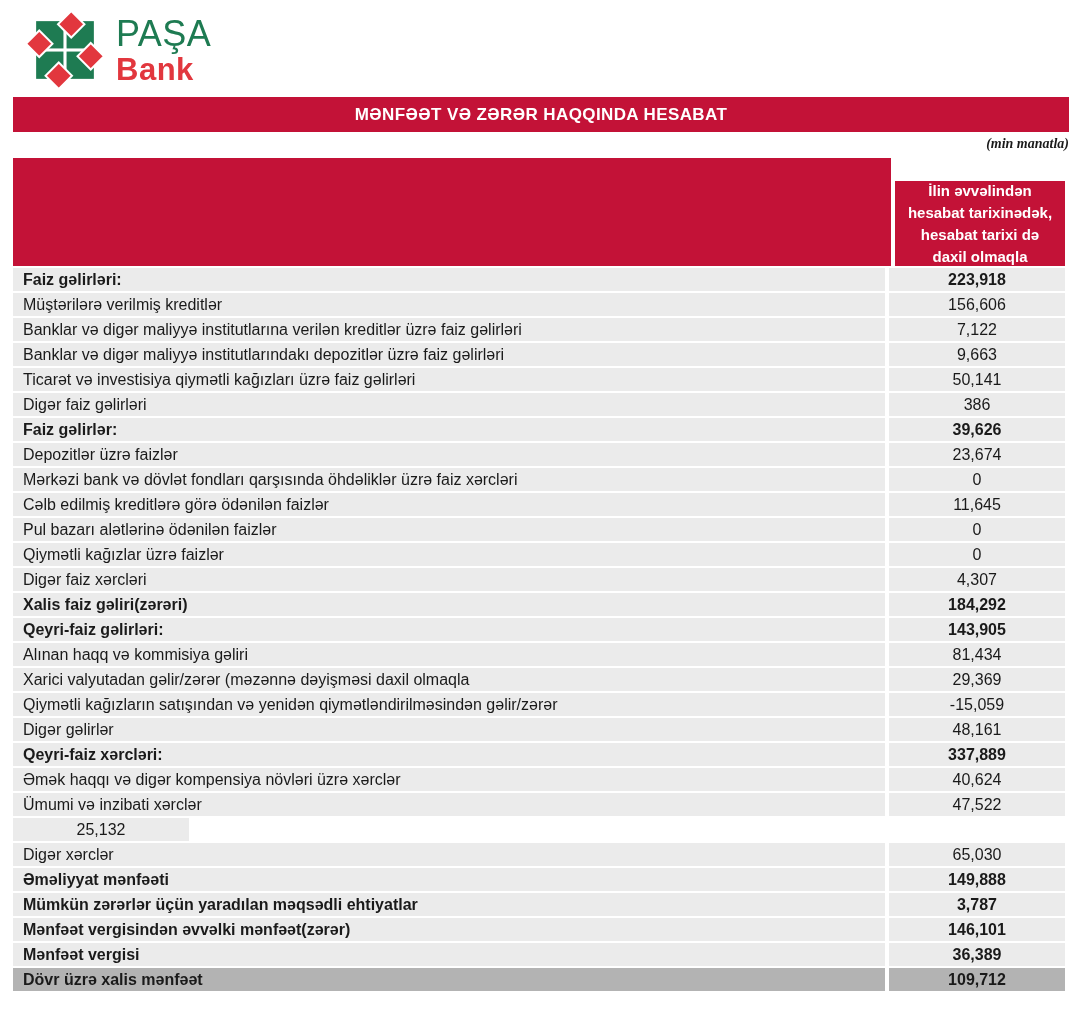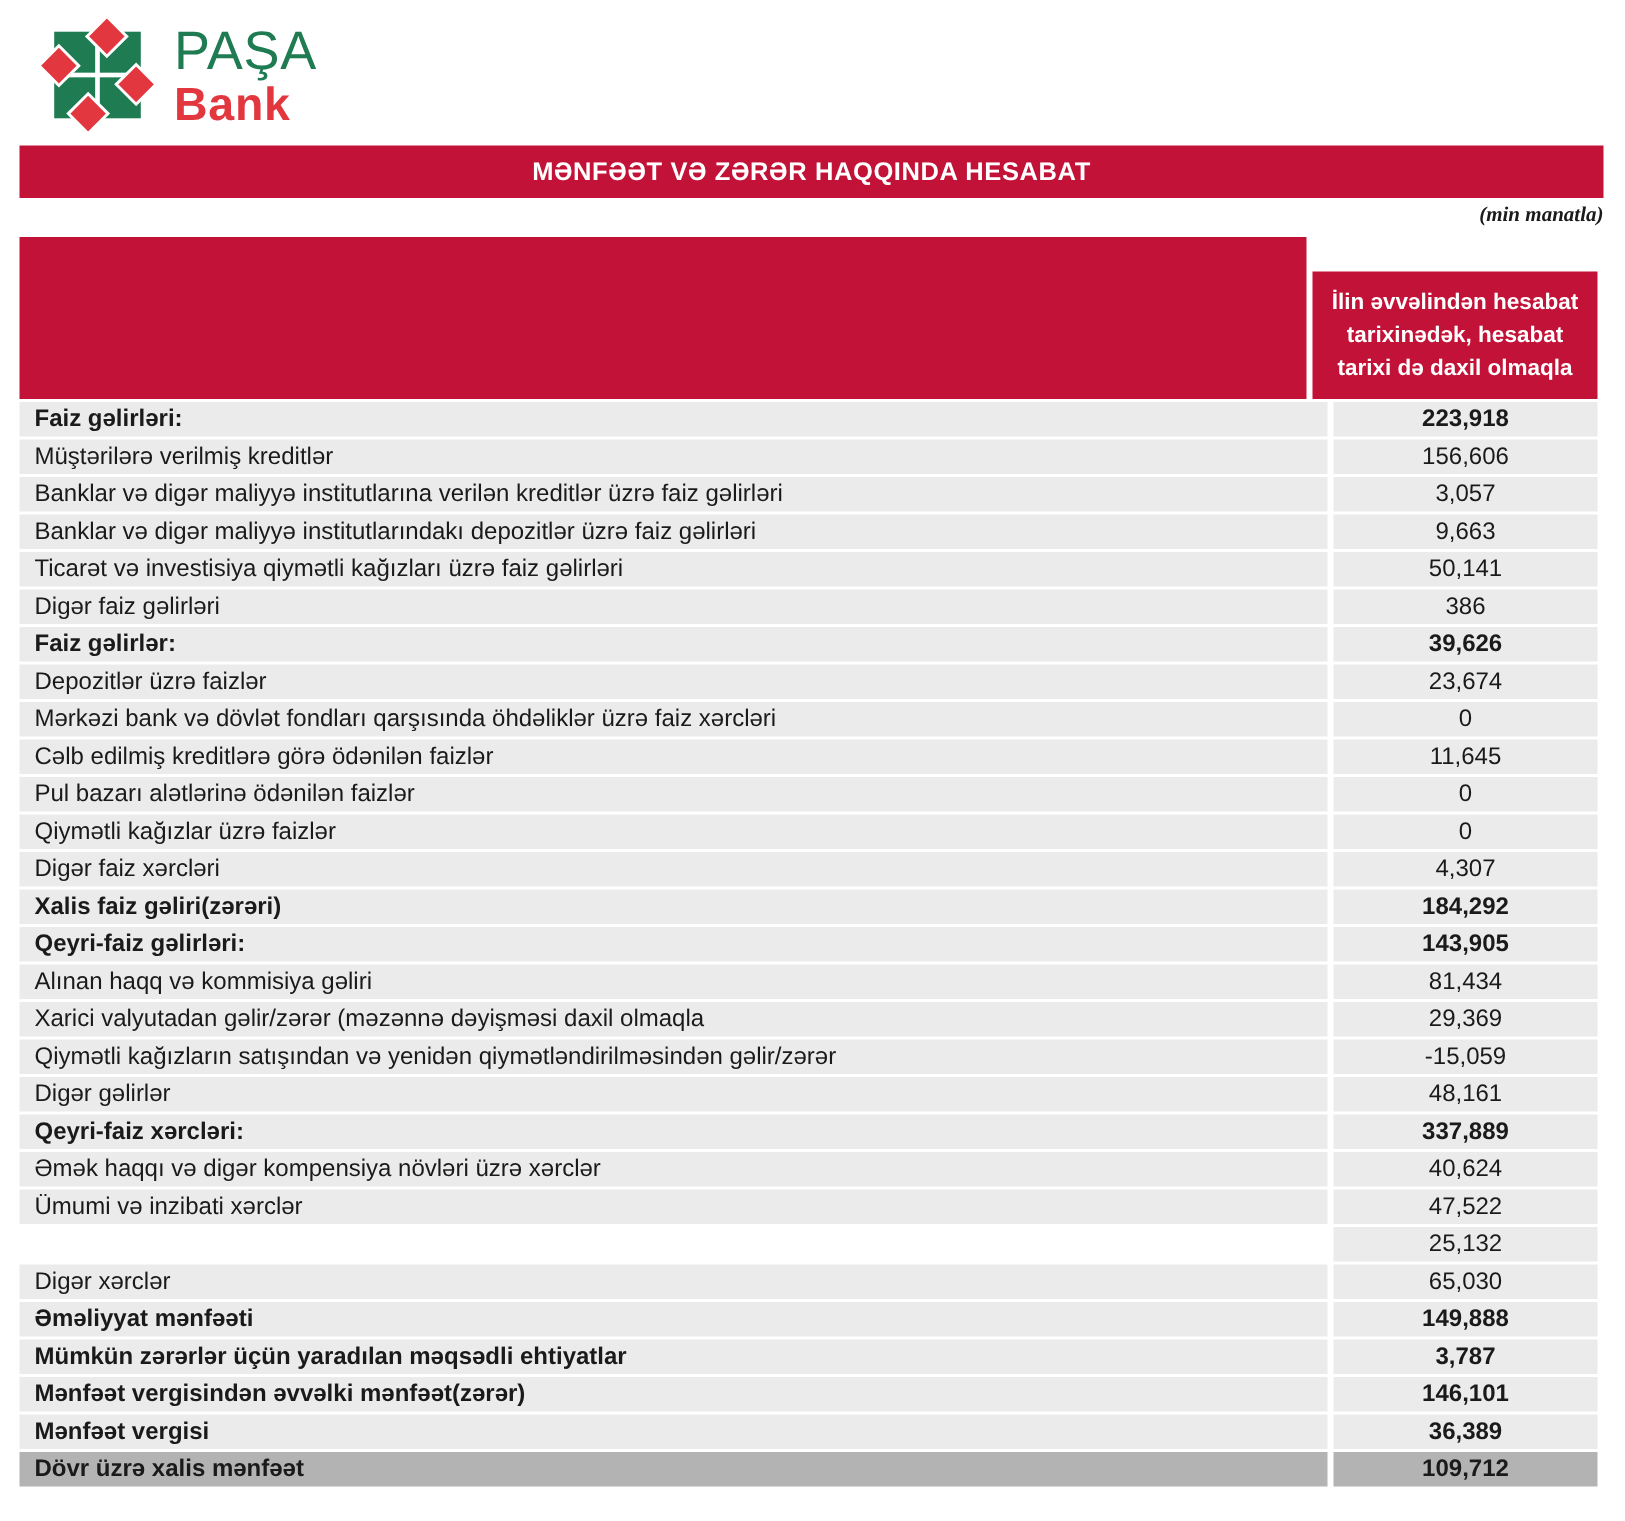--- a/index.html
+++ b/index.html
@@ -43,26 +43,26 @@
     text-align:right;
     font-family:"Liberation Serif", serif;
     font-style:italic; font-weight:bold; font-size:14px;
     height:18px;
   }
   
   .pl-table { margin:0 18px 0 13px; }
   .thead { display:flex; gap:4px; height:108px; margin-bottom:2px; }
   .th-label { flex:1; background:var(--red,#c31237); }
   .th-value {
-    width:190px; background:var(--red,#c31237);
+    width:170px; background:var(--red,#c31237);
     color:#fff; font-weight:bold; font-size:15px; line-height:22px;
     display:flex; align-items:center; justify-content:center;
     text-align:center; padding:0 8px;margin-top:23px;
   }
-  .row { display:flex; gap:4px; margin-bottom:2px; height:23px;justify-content:flex-end; }
+  .row { display:flex; gap:4px; margin-bottom:2px; height:23px; }
   .cell { background:var(--row-bg,#ebebeb); font-size:16px; line-height:23px; }
   .cell.label {
     flex:1; padding-left:10px;
     white-space:nowrap; overflow:hidden;
   }
   .cell.value { width:176px; text-align:center; }
   .row.bold .cell { font-weight:bold; }
   .row.highlight .cell { background:var(--total-bg,#b3b3b3); }
 </style>
 </head>
@@ -106,21 +106,21 @@
         <div class="row bold">
           <div class="cell label">Faiz gəlirləri:</div>
           <div class="cell value">223,918</div>
         </div>
         <div class="row">
           <div class="cell label">Müştərilərə verilmiş kreditlər</div>
           <div class="cell value">156,606</div>
         </div>
         <div class="row">
           <div class="cell label">Banklar və digər maliyyə institutlarına verilən kreditlər üzrə faiz gəlirləri</div>
-          <div class="cell value">3,057</div>
+          <div class="cell value">7,122</div>
         </div>
         <div class="row">
           <div class="cell label">Banklar və digər maliyyə institutlarındakı depozitlər üzrə faiz gəlirləri</div>
           <div class="cell value">9,663</div>
         </div>
         <div class="row">
           <div class="cell label">Ticarət və investisiya qiymətli kağızları üzrə faiz gəlirləri</div>
           <div class="cell value">50,141</div>
         </div>
         <div class="row">

